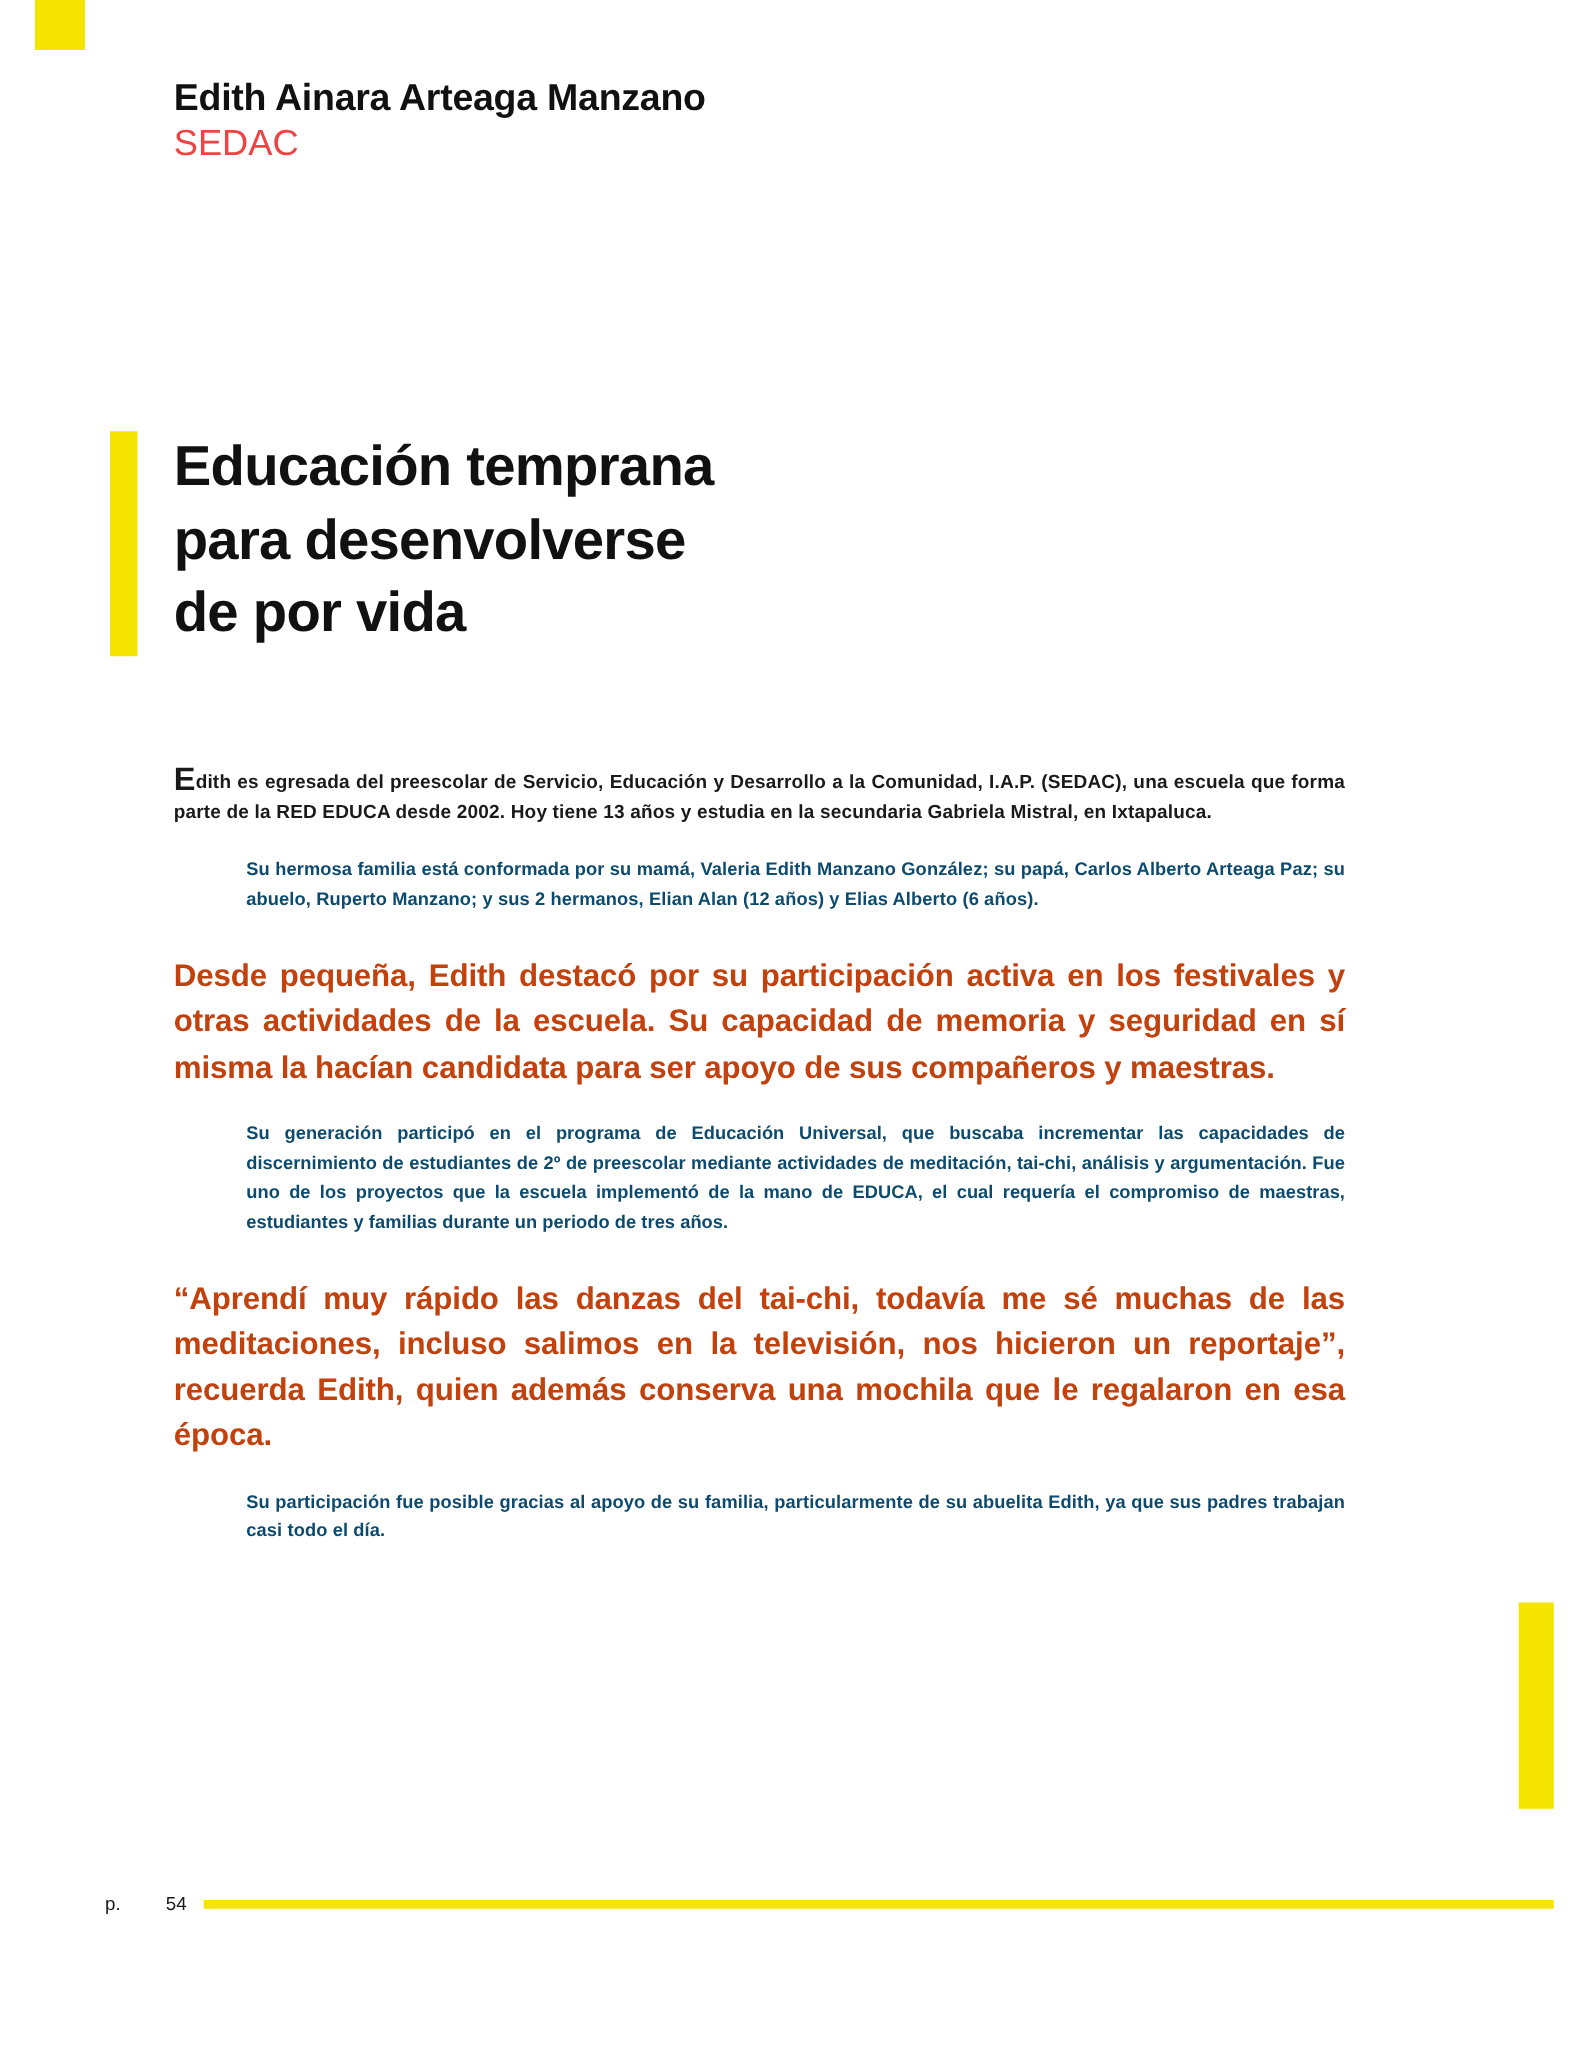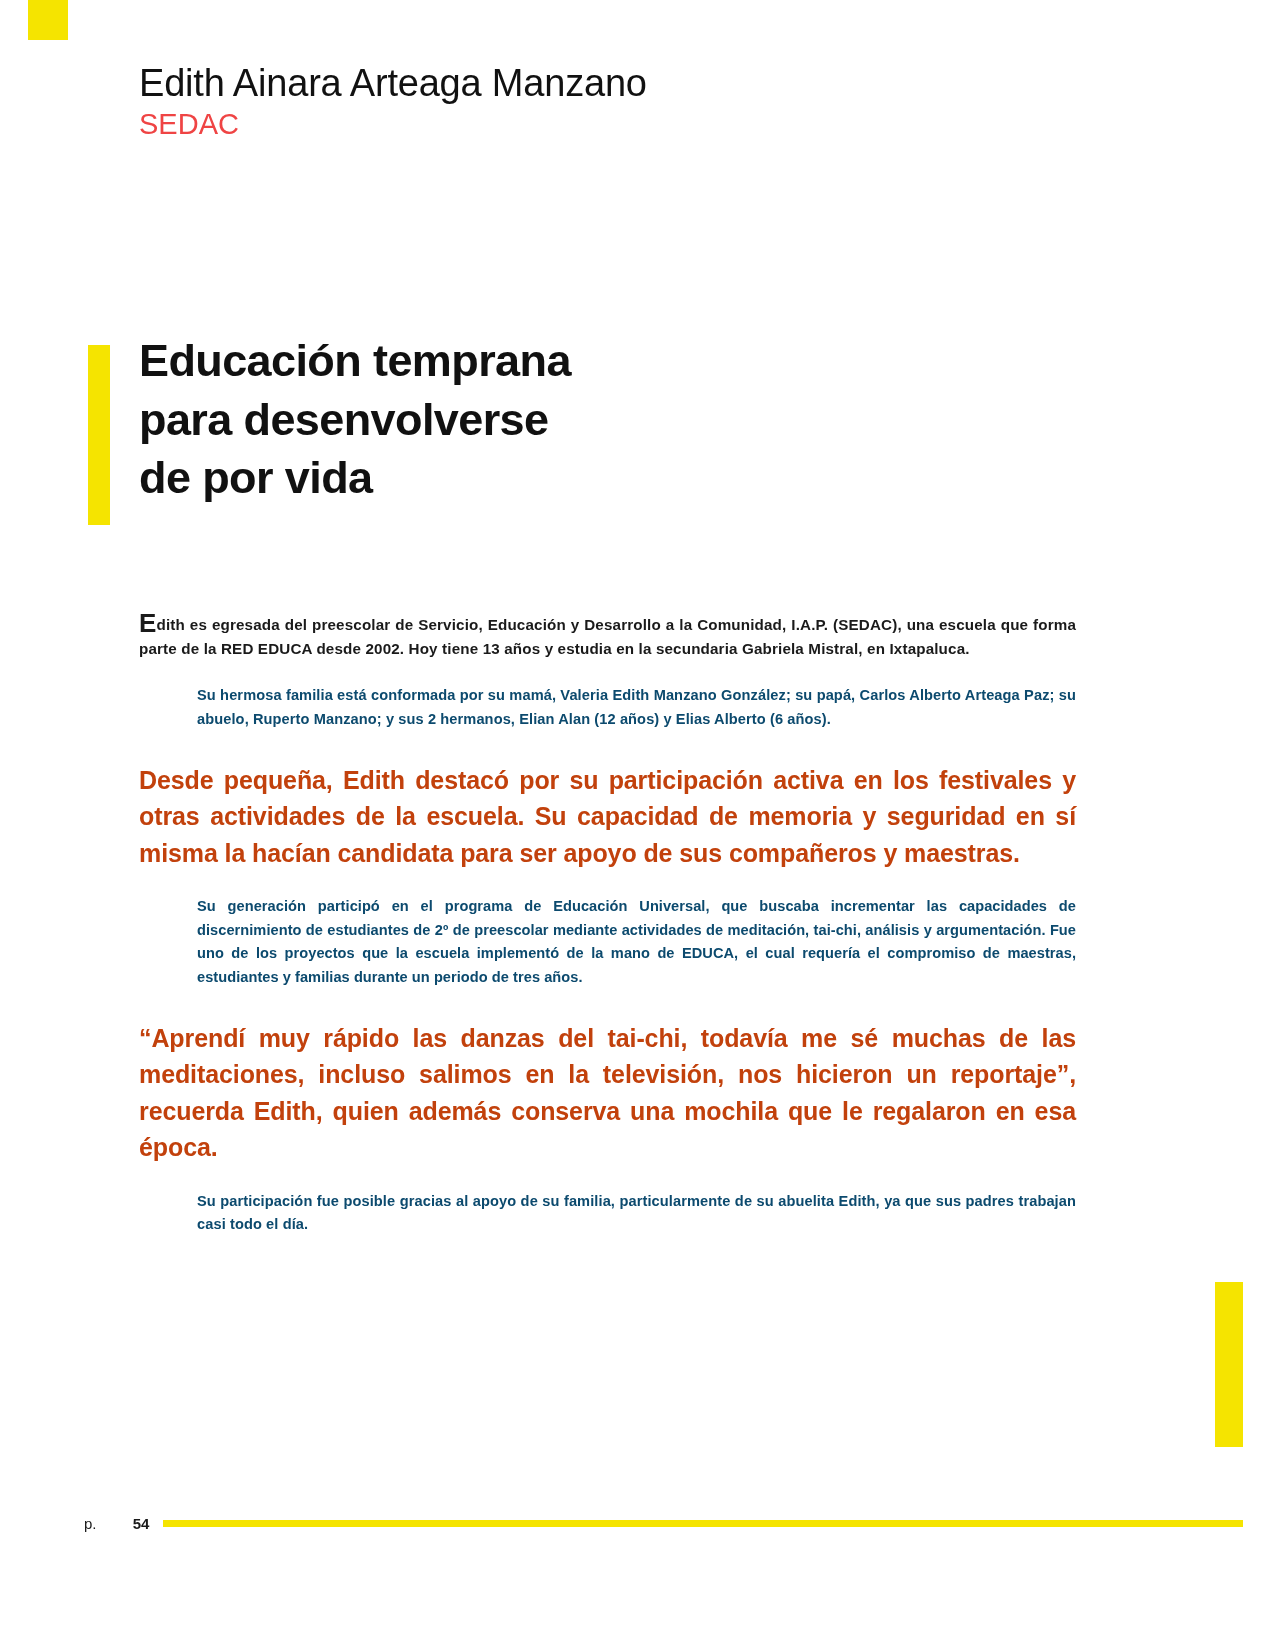--- a/index.html
+++ b/index.html
@@ -43,39 +43,39 @@
   }
 
   
   .doc-header {
     position: absolute;
     top: 62px;
     left: 139px;
     width: 900px;
   }
   .author-name {
-    font-size: 38px;
-    font-weight: normal;
+    font-size: 30px;
+    font-weight: bold;
     letter-spacing: -0.2px;
     line-height: 1.12;
     margin: 0;
     color: #111111;
   }
   .author-org {
     font-size: 29px;
     font-weight: normal;
     line-height: 1.18;
     margin: 2px 0 0 0;
     color: #ef4444;
   }
 
   
   .article-title {
     position: absolute;
-    top: 332px;
+    top: 344px;
     left: 139px;
     width: 780px;
     font-size: 45px;
     font-weight: bold;
     line-height: 1.30;
     letter-spacing: -0.6px;
     color: #111111;
     margin: 0;
     white-space: pre-line;
   }
@@ -141,21 +141,21 @@
     bottom: 118px;
     display: flex;
     align-items: center;
     gap: 14px;
   }
   .page-num {
     font-size: 15px;
     white-space: nowrap;
     color: #1a1a1a;
   }
-  .page-num b { font-weight: bold; padding-left: 32px; }
+  .page-num b { font-weight: normal; padding-left: 32px; }
   .footer-rule {
     flex: 1 1 auto;
     height: 7px;
     background: #f5e400;
   }
 </style>
 </head>
 <body>
 
 <div class="corner-mark"></div>

